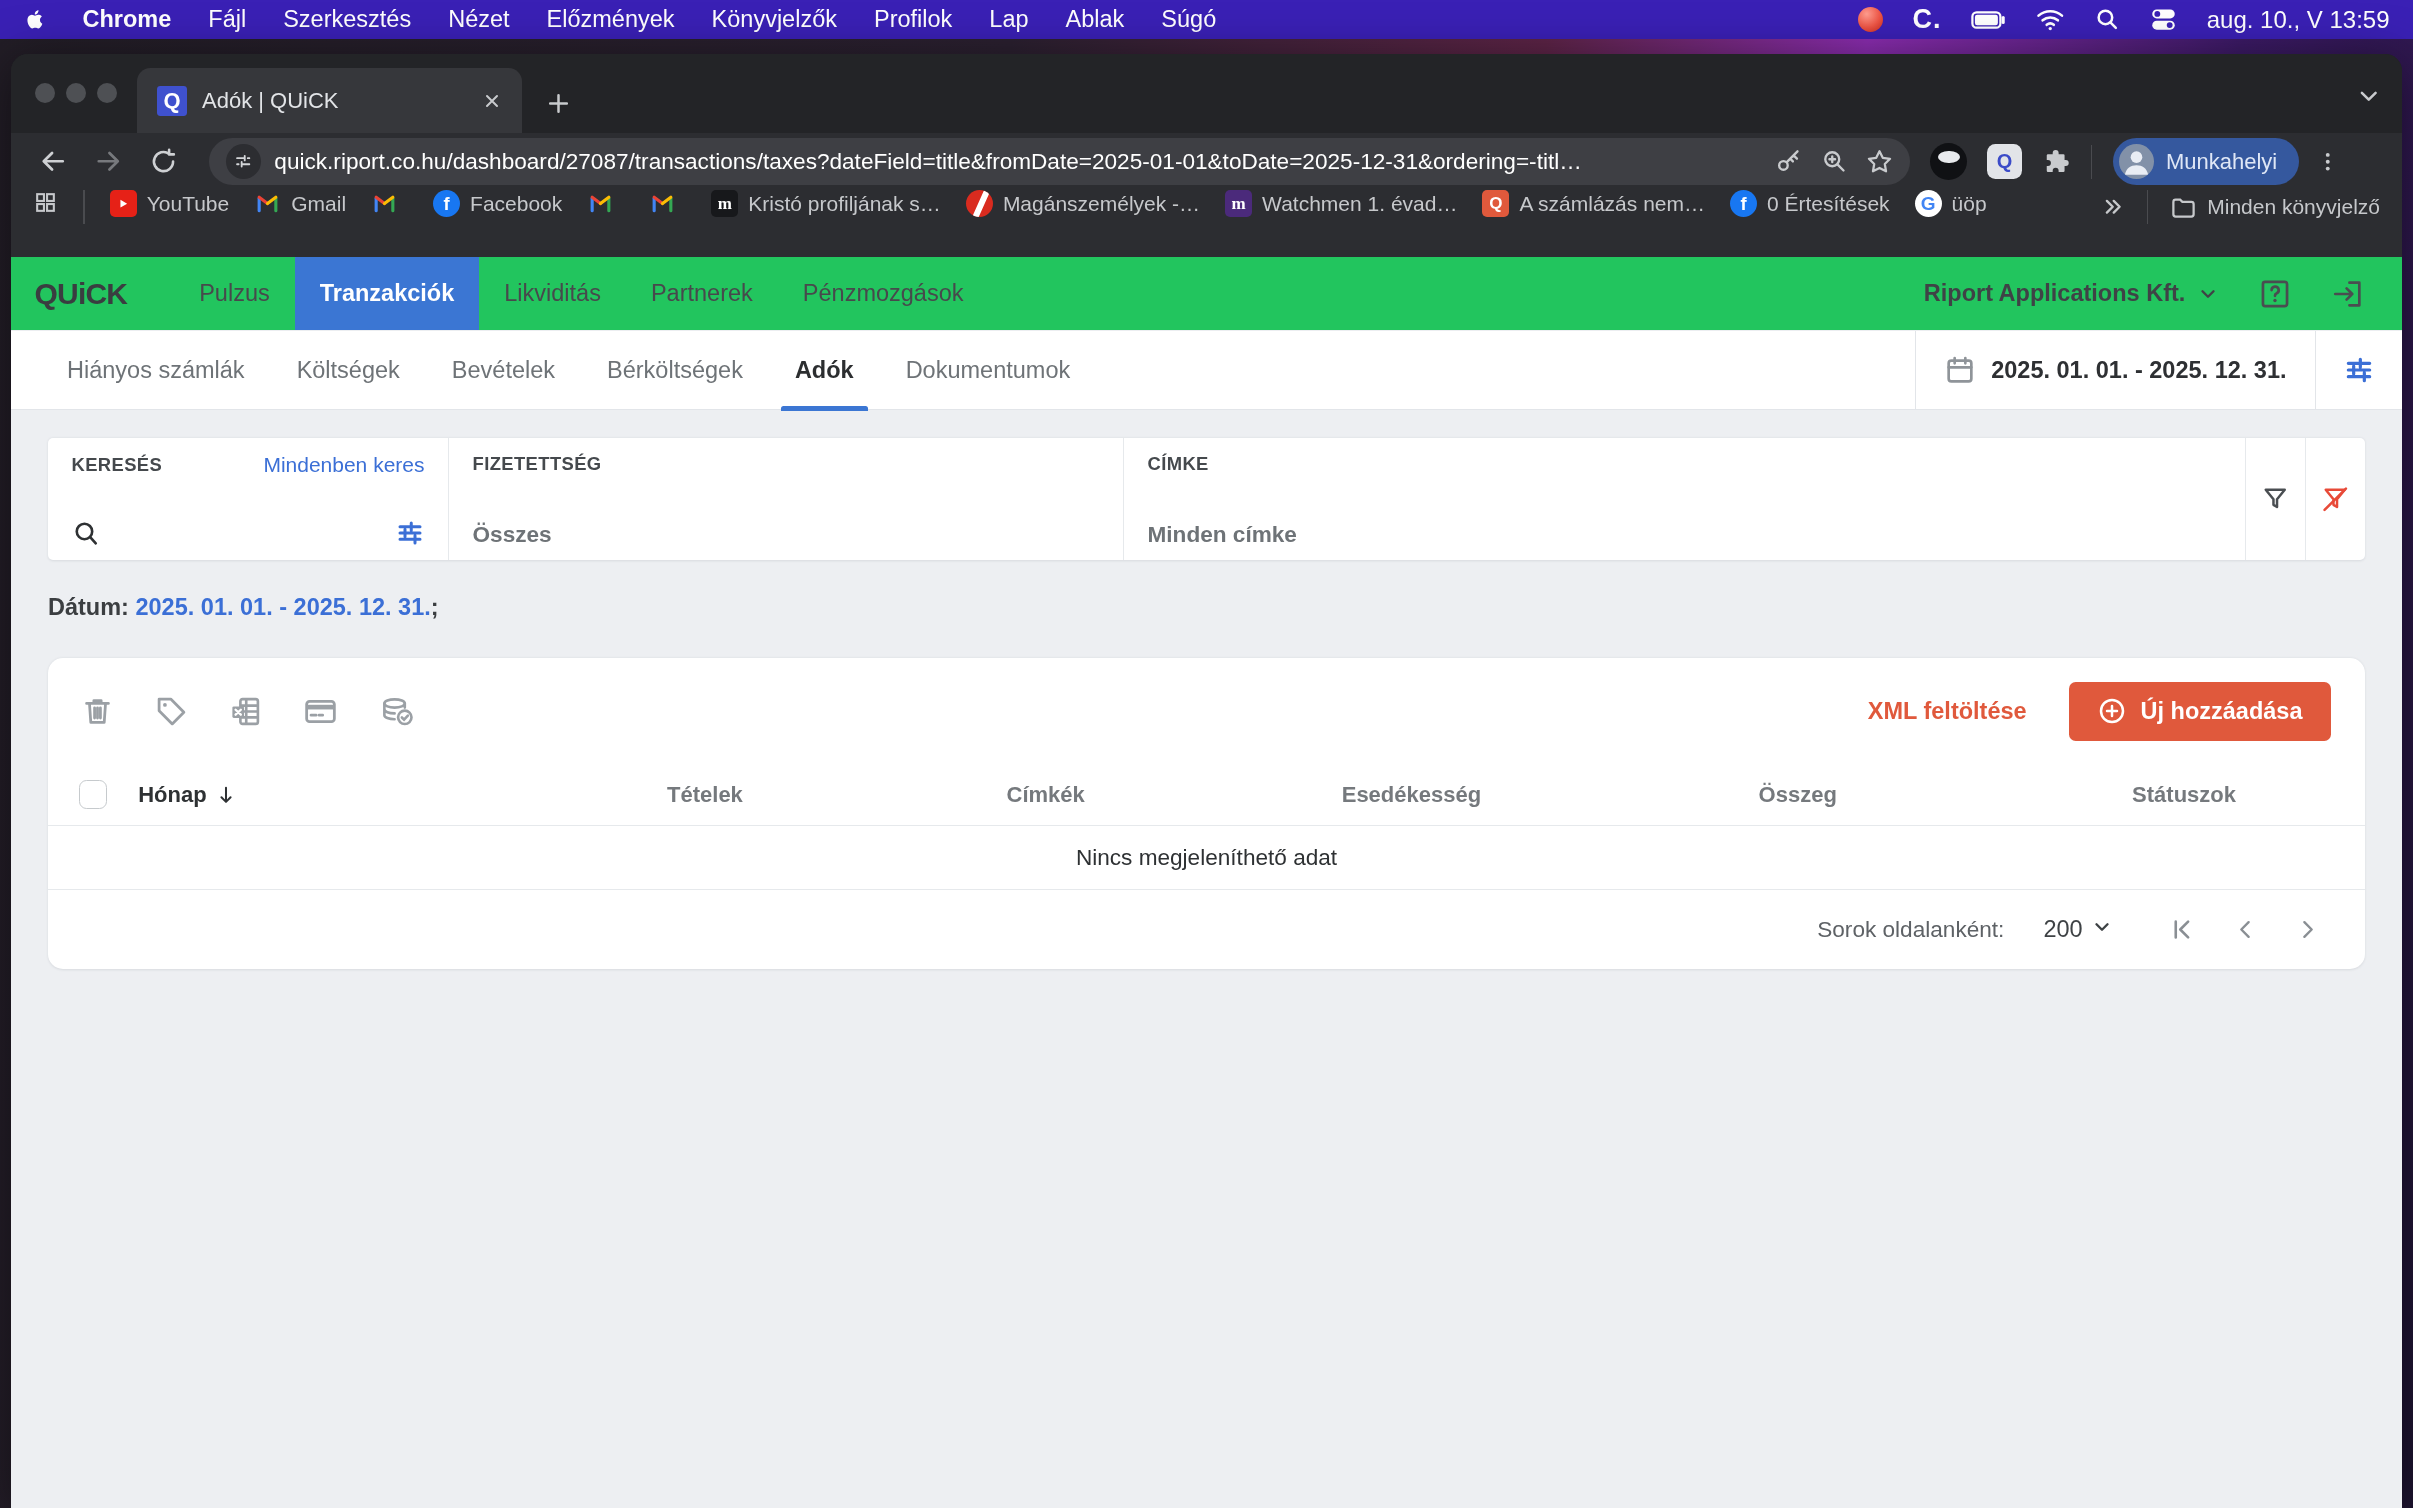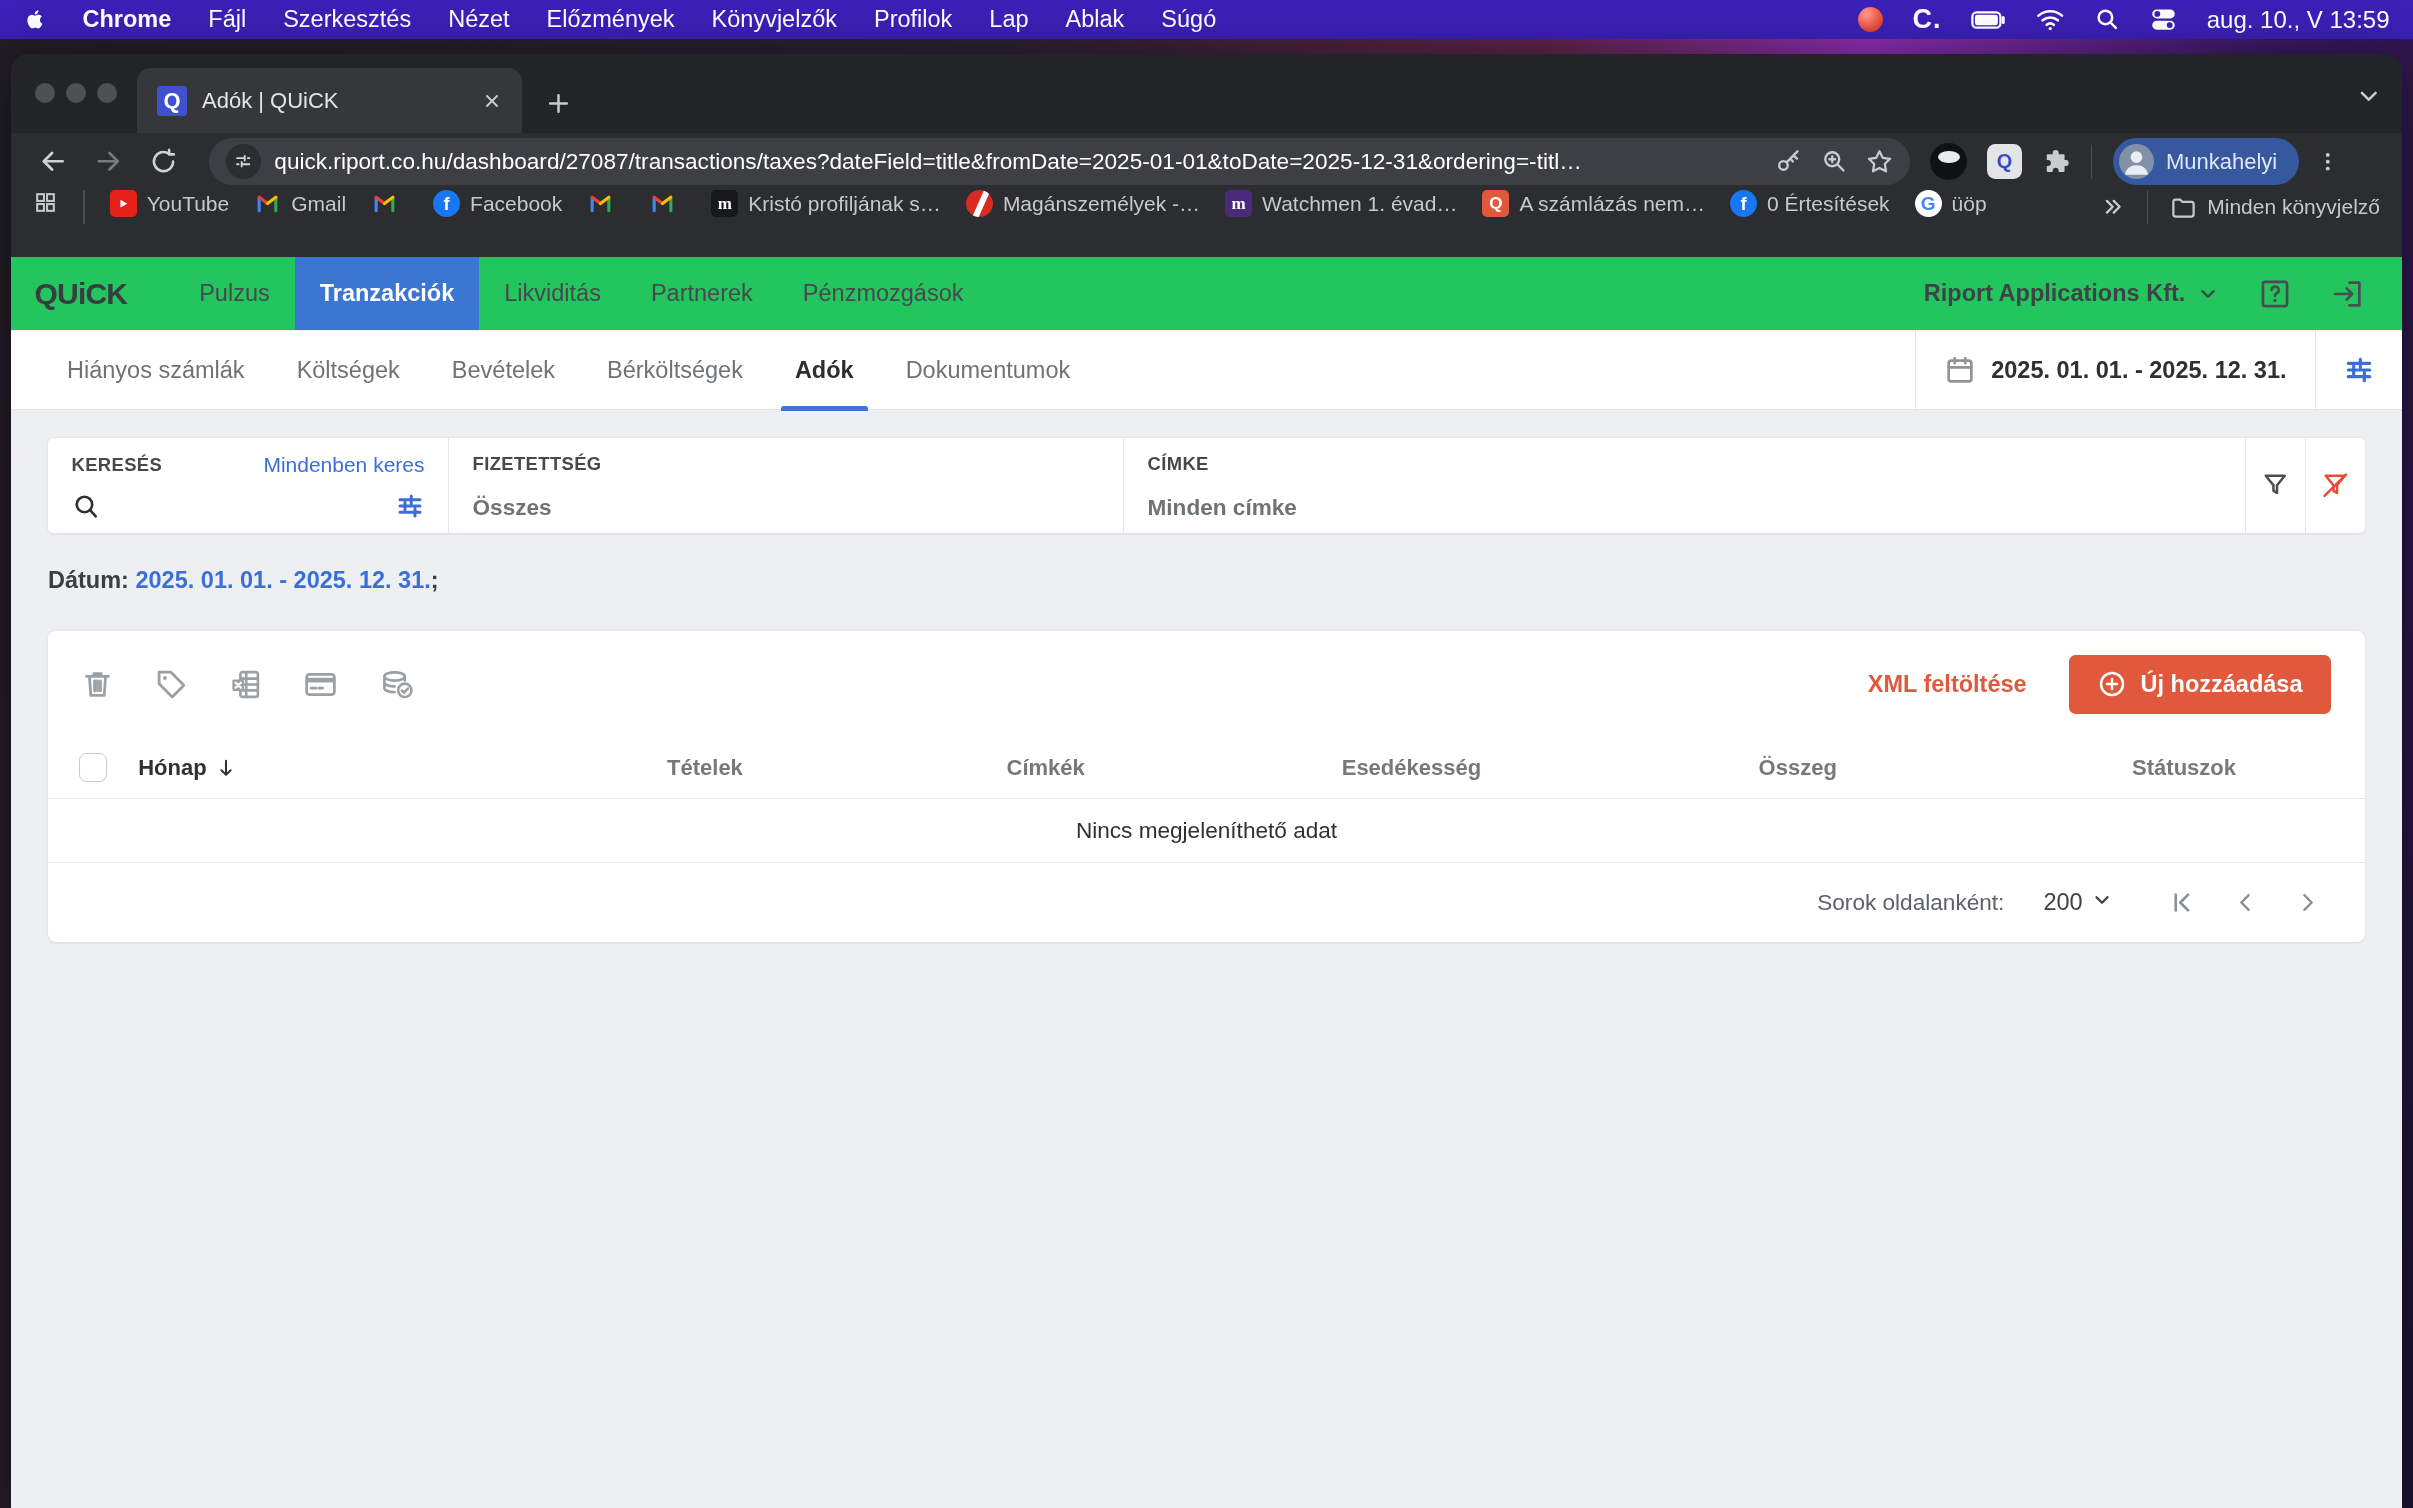--- a/index.html
+++ b/index.html
@@ -76,41 +76,41 @@
   .subtabs{height:79px;background:#fff;border-bottom:1.7px solid #e2e5e9;display:flex;align-items:stretch;}
   .subtab{display:flex;align-items:center;padding:0 26px;font-size:23.5px;color:#6e7377;position:relative;}
   .subtab:first-child{margin-left:30px;}
   .subtab.active{color:#2c2e30;font-weight:700;}
   .subtab.active::after{content:"";position:absolute;left:11.7px;right:11.7px;bottom:-1.7px;height:5px;background:#3b76d3;border-radius:2.5px 2.5px 0 0;}
   .subtab-right{margin-left:auto;display:flex;align-items:stretch;}
   .daterange{display:flex;align-items:center;gap:15px;padding:0 28.5px;border-left:0.8px solid #e2e5e9;font-size:23.5px;font-weight:700;color:#2e3033;}
   .cal-ic{color:#8f9499;}
   .subtab-tune{display:flex;align-items:center;padding:0 27px;border-left:0.8px solid #e2e5e9;color:#3b6fd6;}
 
-  .filter-card{margin:28px 37px 0;background:#fff;border-radius:5px;box-shadow:0 0.8px 2.5px rgba(30,40,60,.10);height:95px;display:flex;align-items:stretch;}
+  .filter-card{margin:28px 37px 0;background:#fff;border-radius:5px;box-shadow:0 0.8px 2.5px rgba(30,40,60,.10);height:122px;display:flex;align-items:stretch;}
   .fsec{padding:15px 23.5px 11.7px;display:flex;flex-direction:column;justify-content:space-between;}
   .fsec1{width:401px;border-right:0.8px solid #e6e9ec;}
   .fsec2{width:675px;border-right:0.8px solid #e6e9ec;}
   .fsec3{flex:1;}
   .flabel-row{display:flex;justify-content:space-between;align-items:center;}
   .flabel{font-size:18.4px;font-weight:700;letter-spacing:0.4px;color:#45494d;}
   .flink{font-size:21px;color:#3b6fd6;}
   .fctl-row{display:flex;justify-content:space-between;align-items:center;}
   .fvalue{font-size:22.6px;font-weight:700;color:#6e7377;}
   .ficon-dark{color:#2e3133;}
   .ficon-blue{color:#3b6fd6;}
   .fright{display:flex;align-items:stretch;}
   .fbtn{width:60px;display:flex;align-items:center;justify-content:center;border-left:0.8px solid #e6e9ec;}
   .funnel{color:#4a4e52;}
   .funnel-off{color:#e84a38;}
 
   .datum-row{margin:34px 37px 0;font-size:23.5px;font-weight:700;color:#3b3e41;}
   .datum-link{color:#3b6fd6;}
 
-  .table-card{margin:37px 37px 0;background:#fff;border-radius:8px;box-shadow:0 0.8px 2.5px rgba(30,40,60,.10);}
+  .table-card{margin:37px 37px 0;background:#fff;border-radius:15px;box-shadow:0 0.8px 2.5px rgba(30,40,60,.10);}
   .tc-toolbar{height:106px;display:flex;align-items:center;padding:0 34px 0 32px;gap:39px;color:#9ba0a5;}
   .tc-right{margin-left:auto;display:flex;align-items:center;gap:42px;}
   .xml-link{font-size:23.5px;font-weight:700;color:#e0593c;}
   .add-btn{height:59px;background:#e0593c;border:none;border-radius:6.7px;color:#fff;font-size:23.5px;font-weight:700;display:flex;align-items:center;gap:13.4px;padding:0 28.5px;font-family:inherit;}
   .thead{display:flex;align-items:center;height:62px;border-bottom:0.8px solid #e6e9ec;font-size:22px;}
   .th-check{width:92px;display:flex;justify-content:center;}
   .checkbox{width:28.5px;height:28.5px;border:1.7px solid #c6cacd;border-radius:7.5px;background:#fff;}
   .th{color:#75797d;font-weight:700;text-align:center;}
   .th-month{width:419px;text-align:left;color:#2e3133;display:flex;align-items:center;gap:8.4px;}
   .th1{width:318px;}.th2{width:377px;}.th3{width:369px;}.th4{width:419px;}.th5{width:369px;}

